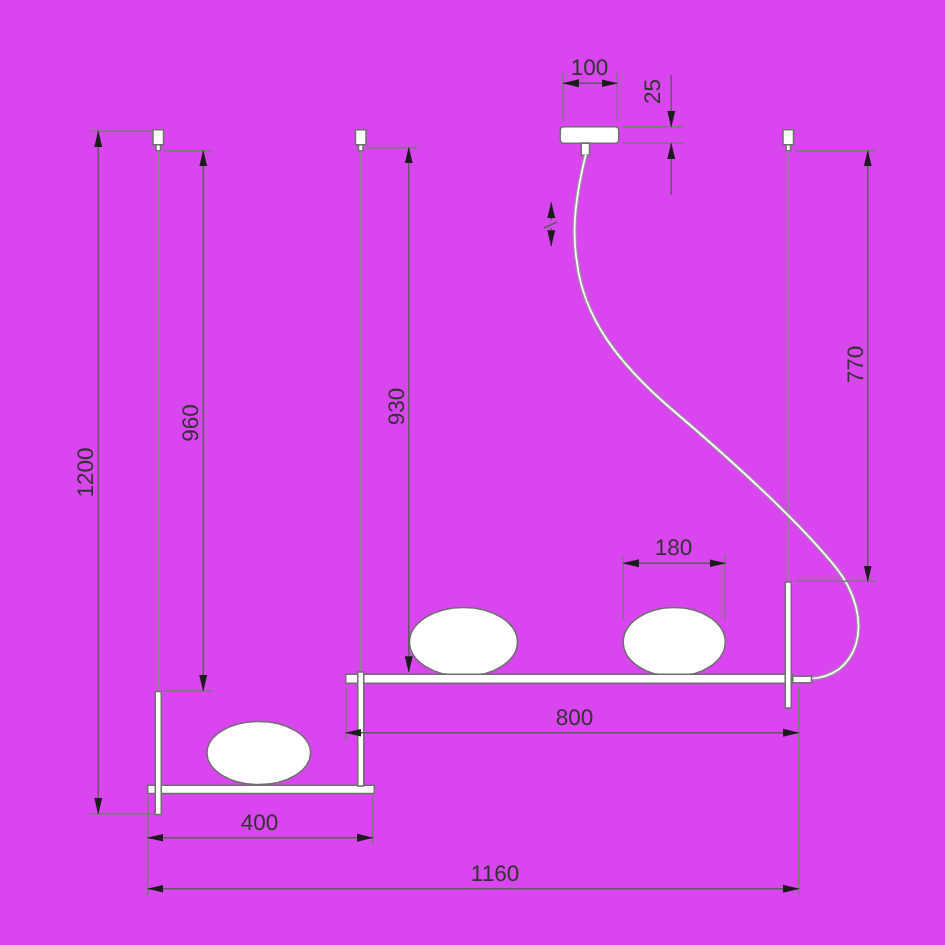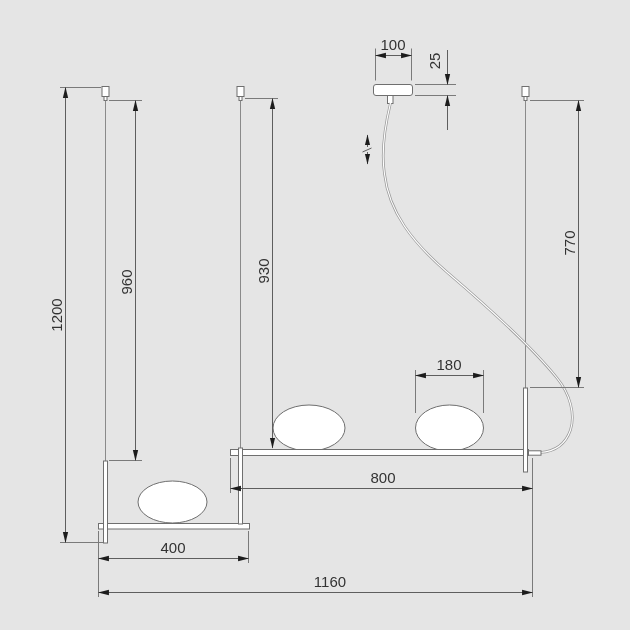--- a/index.html
+++ b/index.html
@@ -1,20 +1,20 @@
 <!DOCTYPE html>
 <html><head>
 <meta charset="utf-8">
 <style>
   html, body { margin: 0; padding: 0; background: #ffffff; }
   .canvas {
     position: relative;
     width: 630px;
     height: 630px;
-    background: #e5e5e5;
+    background: #d946ef;
     overflow: hidden;
     font-family: "Liberation Sans", sans-serif;
   }
   svg { display: block; }
   .geow  { stroke: #6f6f6f; stroke-width: 1; fill: #ffffff; }
   .dimln { stroke: #5e5e5e; stroke-width: 1; fill: none; }
   .ext   { stroke: #7a7a7a; stroke-width: 1; fill: none; }
   .cable-outer { stroke: #9a9a9a; stroke-width: 2.6; fill: none; }
   .cable-inner { stroke: #ffffff; stroke-width: 1.1; fill: none; }
   .thinwire    { stroke: #8a8a8a; stroke-width: 1; fill: none; }

